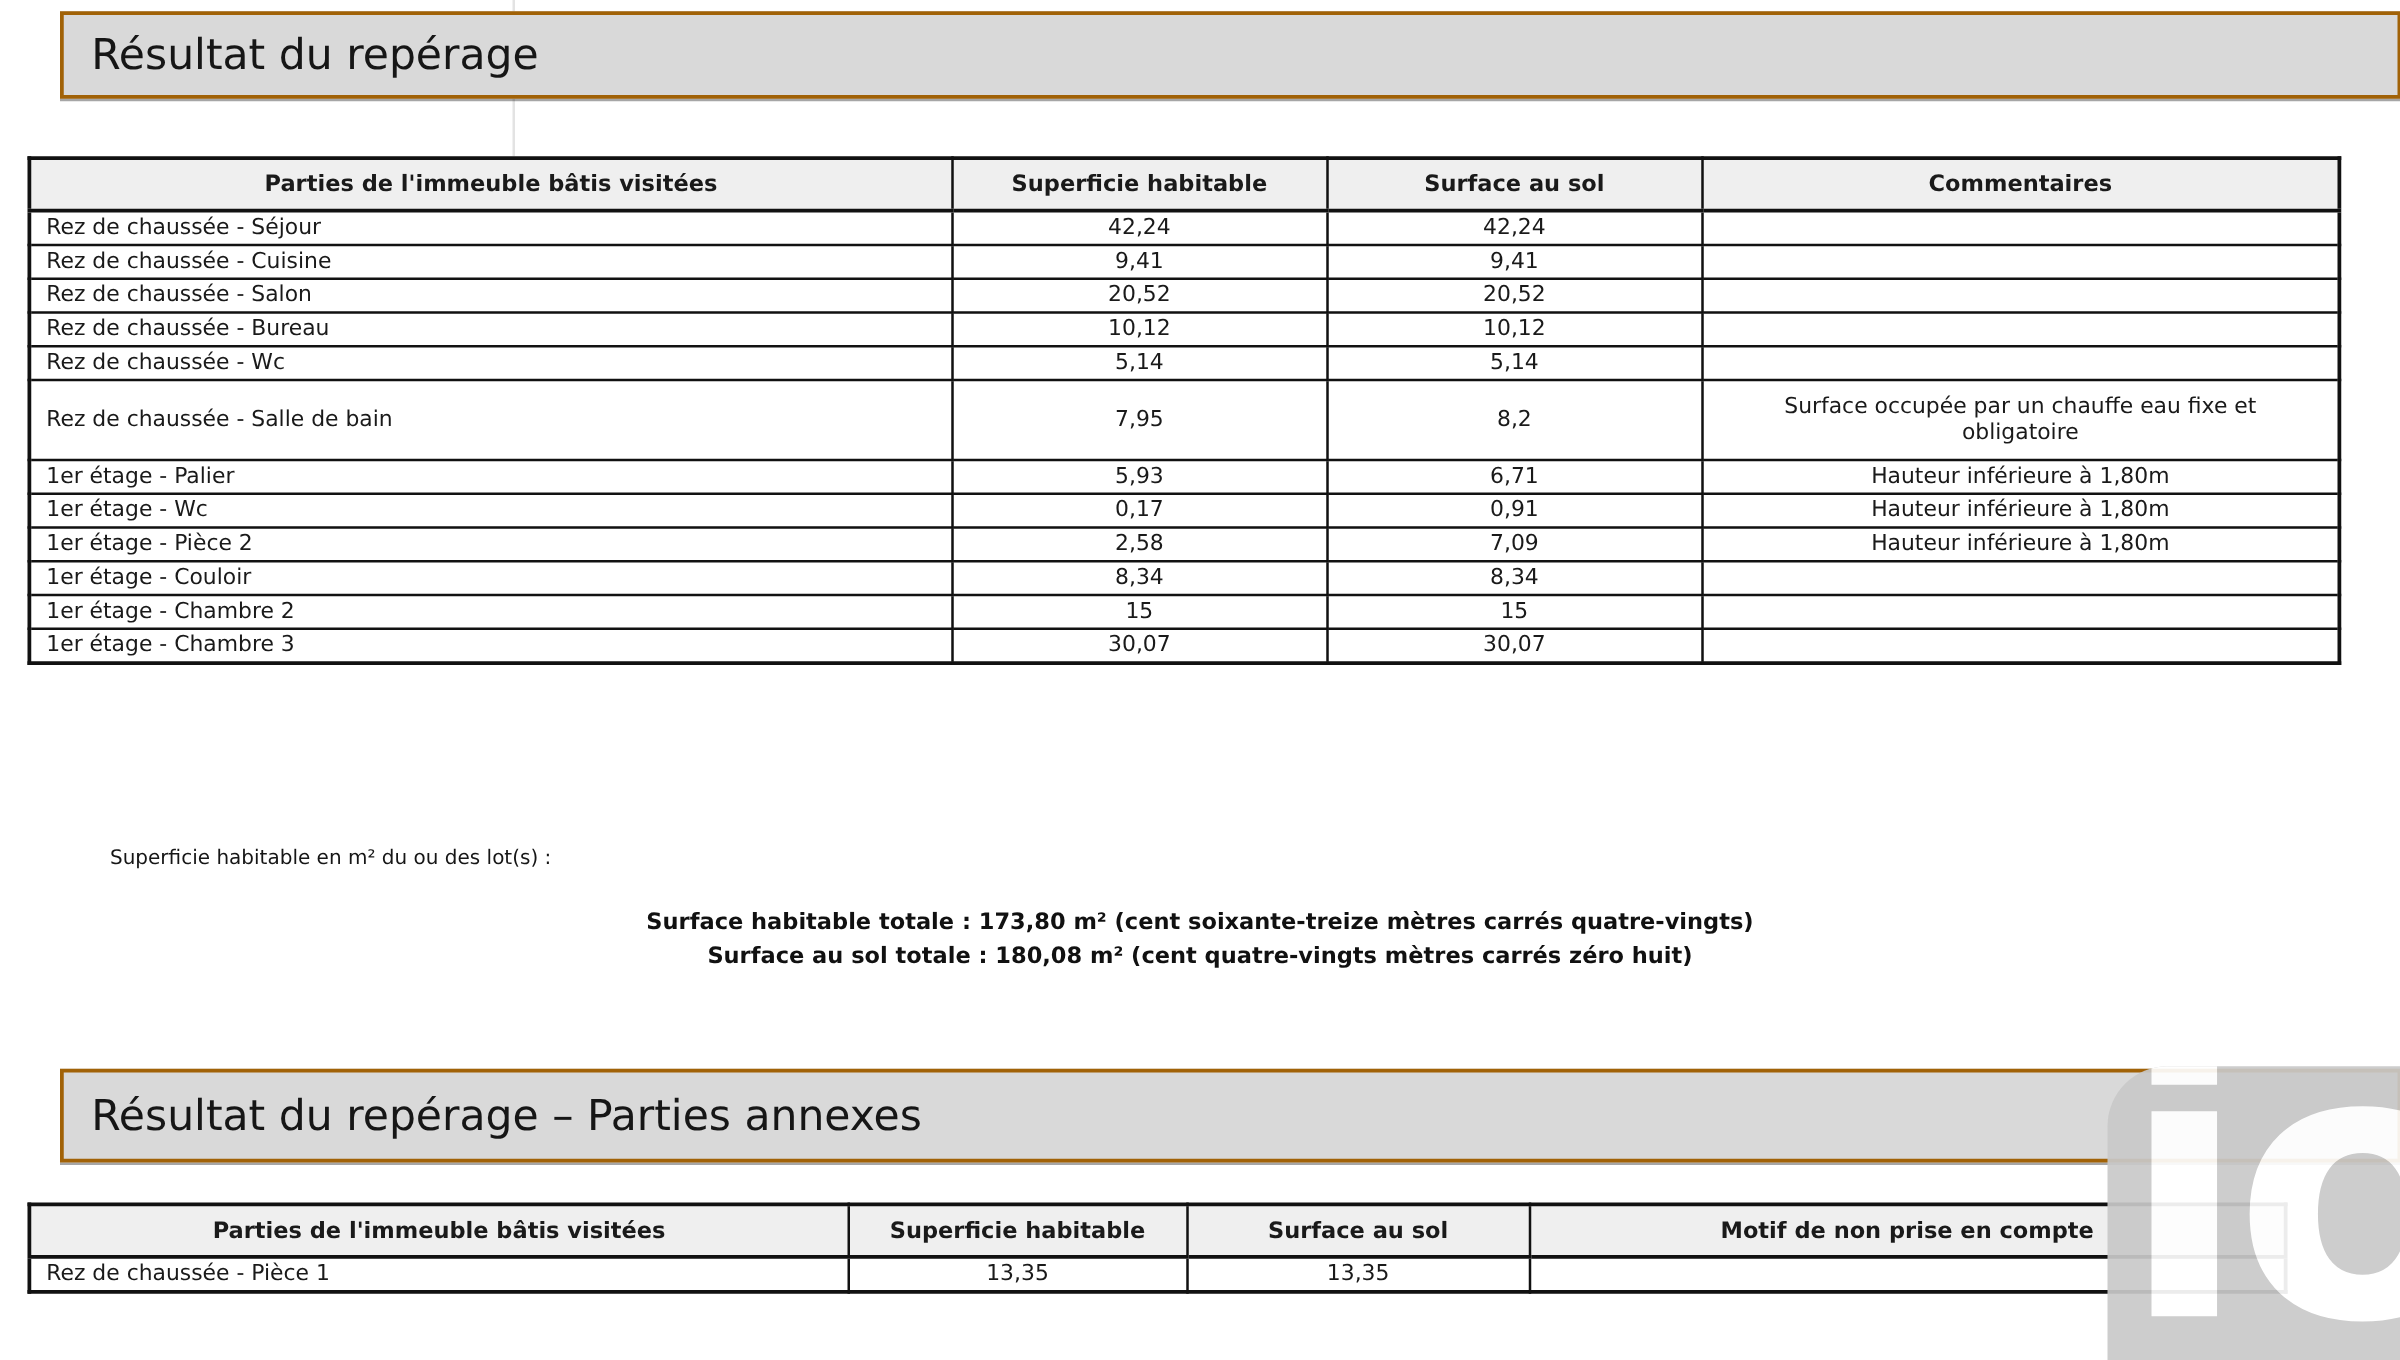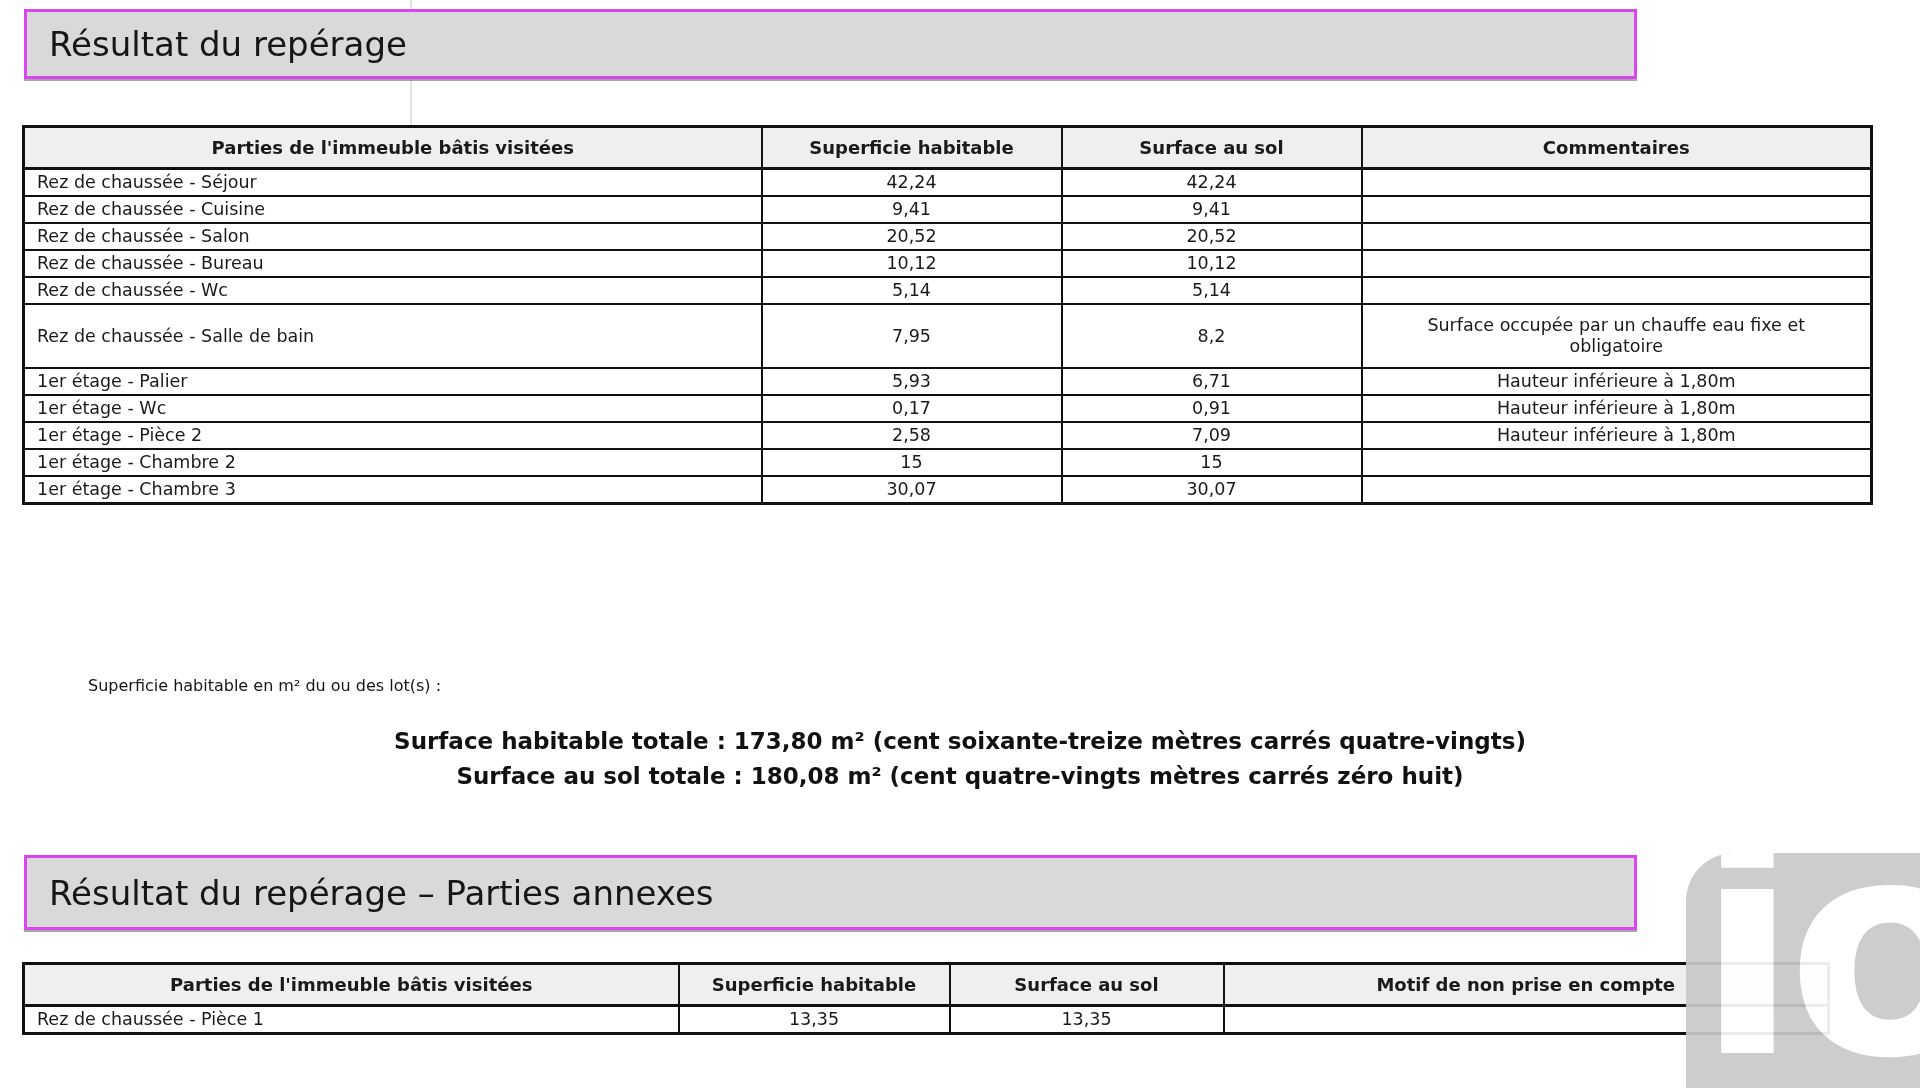--- a/index.html
+++ b/index.html
@@ -2,22 +2,22 @@
 <html><head>
 <meta charset="utf-8">
 <style>
   * { box-sizing: border-box; }
   html, body { margin: 0; padding: 0; background: #ffffff; }
   body { font-family: "DejaVu Sans", sans-serif; color: #1a1a1a; }
   .page { position: relative; width: 1920px; height: 1088px; background: #ffffff; overflow: hidden; }
 
   
   .titlebar {
-    position: absolute; left: 24px; width: 1613px;
-    background: #d9d9d9; border: 3px solid #d946ef;
+    position: absolute; left: 48px; width: 1873px;
+    background: #d9d9d9; border: 3px solid #a16207;
     display: flex; align-items: center;
     padding-left: 22px; font-size: 34px; color: #161616;
     box-shadow: 0 2px 0 rgba(0,0,0,0.35);
   }
   #bar1 { top: 9px; height: 70px; }
   #bar2 { top: 855px; height: 75px; }
 
   
   table { position: absolute; left: 22px; border-collapse: collapse; background: #fff; table-layout: fixed; }
   #table1 { top: 125px; width: 1848px; }
@@ -31,21 +31,21 @@
   td { font-size: 17.5px; padding: 2px 10px; text-align: center; line-height: 1.2; }
   td.part { text-align: left; padding-left: 12px; }
   tr.hdr  { height: 42px; }
   tr.row  { height: 24px; }
   tr.tall { height: 64px; }
   td.comment { padding: 2px 30px; }
 
   
   .lots-label { position: absolute; left: 88px; top: 676px; font-size: 16px; color: #161616; }
   .totals { position: absolute; left: 0; right: 0; top: 724px; text-align: center;
-            font-weight: bold; font-size: 23px; line-height: 1.52; color: #111; }
+            font-weight: bold; font-size: 18px; line-height: 1.52; color: #111; }
 
   
   .artifact { position: absolute; left: 410px; top: 0; width: 2px; height: 345px;
               background: #e3e3e3; }
 
   
   .watermark {
     position: absolute; left: 1686px; top: 853px; width: 250px; height: 235px;
     background: #c9c9c9; border-top-left-radius: 48px; overflow: hidden;
     opacity: 0.92; z-index: 5;
@@ -129,20 +129,26 @@
       <td>0,91</td>
       <td class="comment">Hauteur inférieure à 1,80m</td>
     </tr>
     <tr class="row">
       <td class="part">1er étage - Pièce 2</td>
       <td>2,58</td>
       <td>7,09</td>
       <td class="comment">Hauteur inférieure à 1,80m</td>
     </tr>
     <tr class="row">
+      <td class="part">1er étage - Couloir</td>
+      <td>8,34</td>
+      <td>8,34</td>
+      <td class="comment"></td>
+    </tr>
+    <tr class="row">
       <td class="part">1er étage - Chambre 2</td>
       <td>15</td>
       <td>15</td>
       <td class="comment"></td>
     </tr>
     <tr class="row">
       <td class="part">1er étage - Chambre 3</td>
       <td>30,07</td>
       <td>30,07</td>
       <td class="comment"></td>

